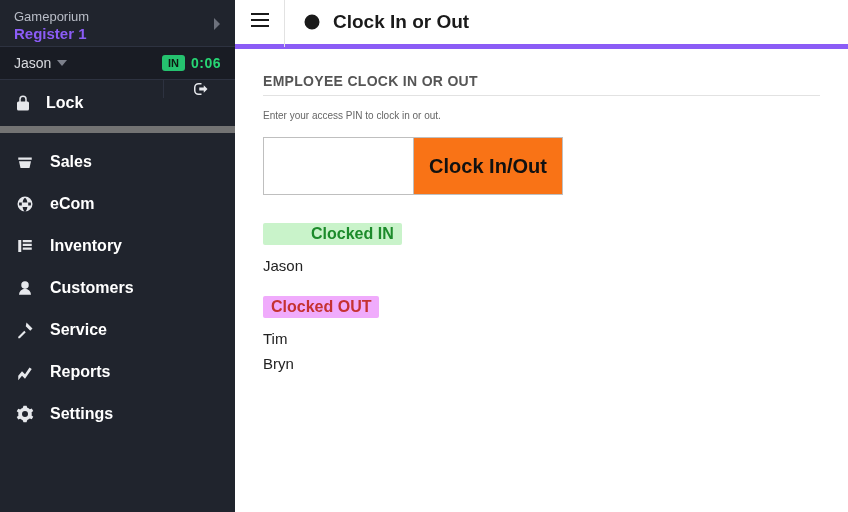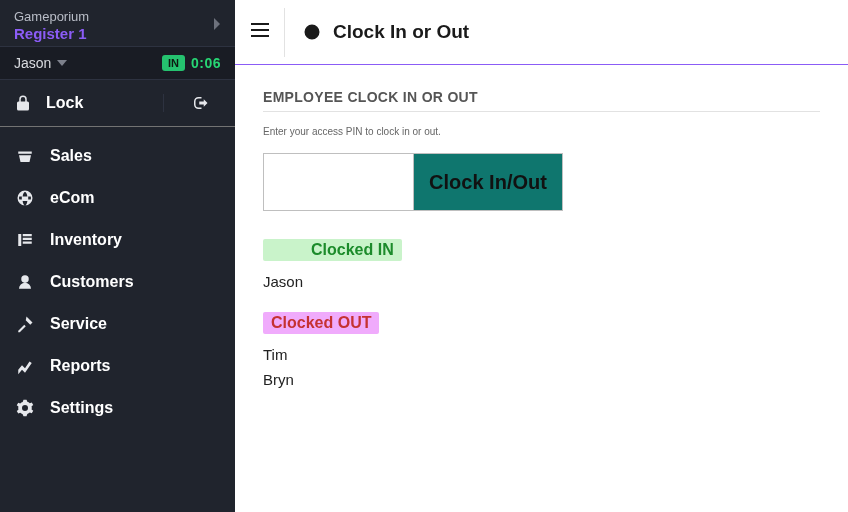--- a/index.html
+++ b/index.html
@@ -13,44 +13,44 @@
   .sb-reg { font-size: 15px; font-weight: 700; color: #8b5cf6; line-height: 1.15; }
   .sb-caret { position: absolute; right: 14px; top: 18px; }
   .sb-caret svg { width: 8px; height: 12px; display: block; }
   .sb-user { display: flex; align-items: center; padding: 8px 14px; background: #191c24; border-bottom: 1px solid #2d3240; }
   .sb-user-name { font-size: 14px; color: #d9dbe0; }
   .sb-user-dd { margin-left: 6px; }
   .sb-user-dd svg { width: 10px; height: 6px; display: block; }
   .sb-user-right { margin-left: auto; display: flex; align-items: center; gap: 6px; }
   .badge { background: #25c26f; color: #0d1a11; font-weight: 700; font-size: 11px; padding: 2px 6px; border-radius: 3px; }
   .timer { color: #27d674; font-weight: 700; font-size: 14px; letter-spacing: 0.5px; }
-  .sb-lock { display: flex; align-items: center; border-bottom: 1px solid #737373; }
+  .sb-lock { display: flex; align-items: flex-start; border-bottom: 7px solid #737373; }
   .sb-lock-main { flex: 1; display: flex; align-items: center; gap: 14px; padding: 14px 14px; font-size: 16px; font-weight: 700; color: #fff; cursor: pointer; }
   .sb-lock-side { width: 72px; border-left: 1px solid #2d3240; display: flex; align-items: center; justify-content: center; cursor: pointer; }
   .sb-lock-side svg, .sb-lock-main svg { width: 18px; height: 18px; display: block; fill: #e6e8ec; }
   .sb-nav { padding-top: 8px; }
   .sb-item { display: flex; align-items: center; gap: 14px; padding: 12px 14px; font-size: 16px; font-weight: 700; color: #fff; cursor: pointer; }
   .sb-item .icon { width: 22px; display: flex; align-items: center; justify-content: center; }
   .sb-item .icon svg { width: 18px; height: 18px; fill: #e6e8ec; display: block; }
 
   
   .main { flex: 1; display: flex; flex-direction: column; min-width: 0; }
-  .topbar { height: 65px; display: flex; align-items: center; border-bottom: 1px solid #8b5cf6; }
+  .topbar { height: 49px; display: flex; align-items: center; border-bottom: 5px solid #8b5cf6; }
   .tb-menu { width: 50px; height: 49px; display: flex; align-items: center; justify-content: center; border-right: 1px solid #e2e2e2; cursor: pointer; }
   .tb-menu svg { width: 18px; height: 14px; fill: #1a1a1a; }
   .tb-title { display: flex; align-items: center; gap: 12px; padding-left: 18px; font-size: 19px; font-weight: 700; color: #1a1a1a; }
   .tb-title .icon svg { width: 18px; height: 18px; fill: #1a1a1a; display: block; }
 
   
   .content { padding: 24px 28px; }
   .section-title { font-size: 14px; font-weight: 600; color: #555; letter-spacing: 0.3px; padding-bottom: 6px; border-bottom: 1px solid #e2e2e2; }
   .hint { margin-top: 14px; color: #666; font-size: 10px; }
   .pin-row { margin-top: 16px; display: flex; width: 300px; }
   .pin-input { flex: 1; min-width: 0; height: 58px; border: 1px solid #bfbfbf; border-right: none; padding: 0 10px; font-size: 16px; outline: none; }
-  .pin-btn { width: 150px; height: 58px; border: 1px solid #bfbfbf; background: #0f766e; font-size: 20px; font-weight: 600; color: #111; cursor: pointer; }
+  .pin-btn { width: 150px; height: 58px; border: 1px solid #bfbfbf; background: #f97316; font-size: 20px; font-weight: 600; color: #111; cursor: pointer; }
 
   .group { margin-top: 28px; }
   .group + .group { margin-top: 18px; }
   .tag { display: inline-block; font-size: 16px; font-weight: 700; padding: 2px 8px; border-radius: 2px; }
   .tag-in { background: #c9f3ca; color: #1c8b2b; padding-left: 48px; }
   .tag-out { background: #f0abfc; color: #c53232; }
   .names { margin-top: 8px; }
   .name { font-size: 15px; color: #222; padding: 4px 0; }
 </style>
 </head>

